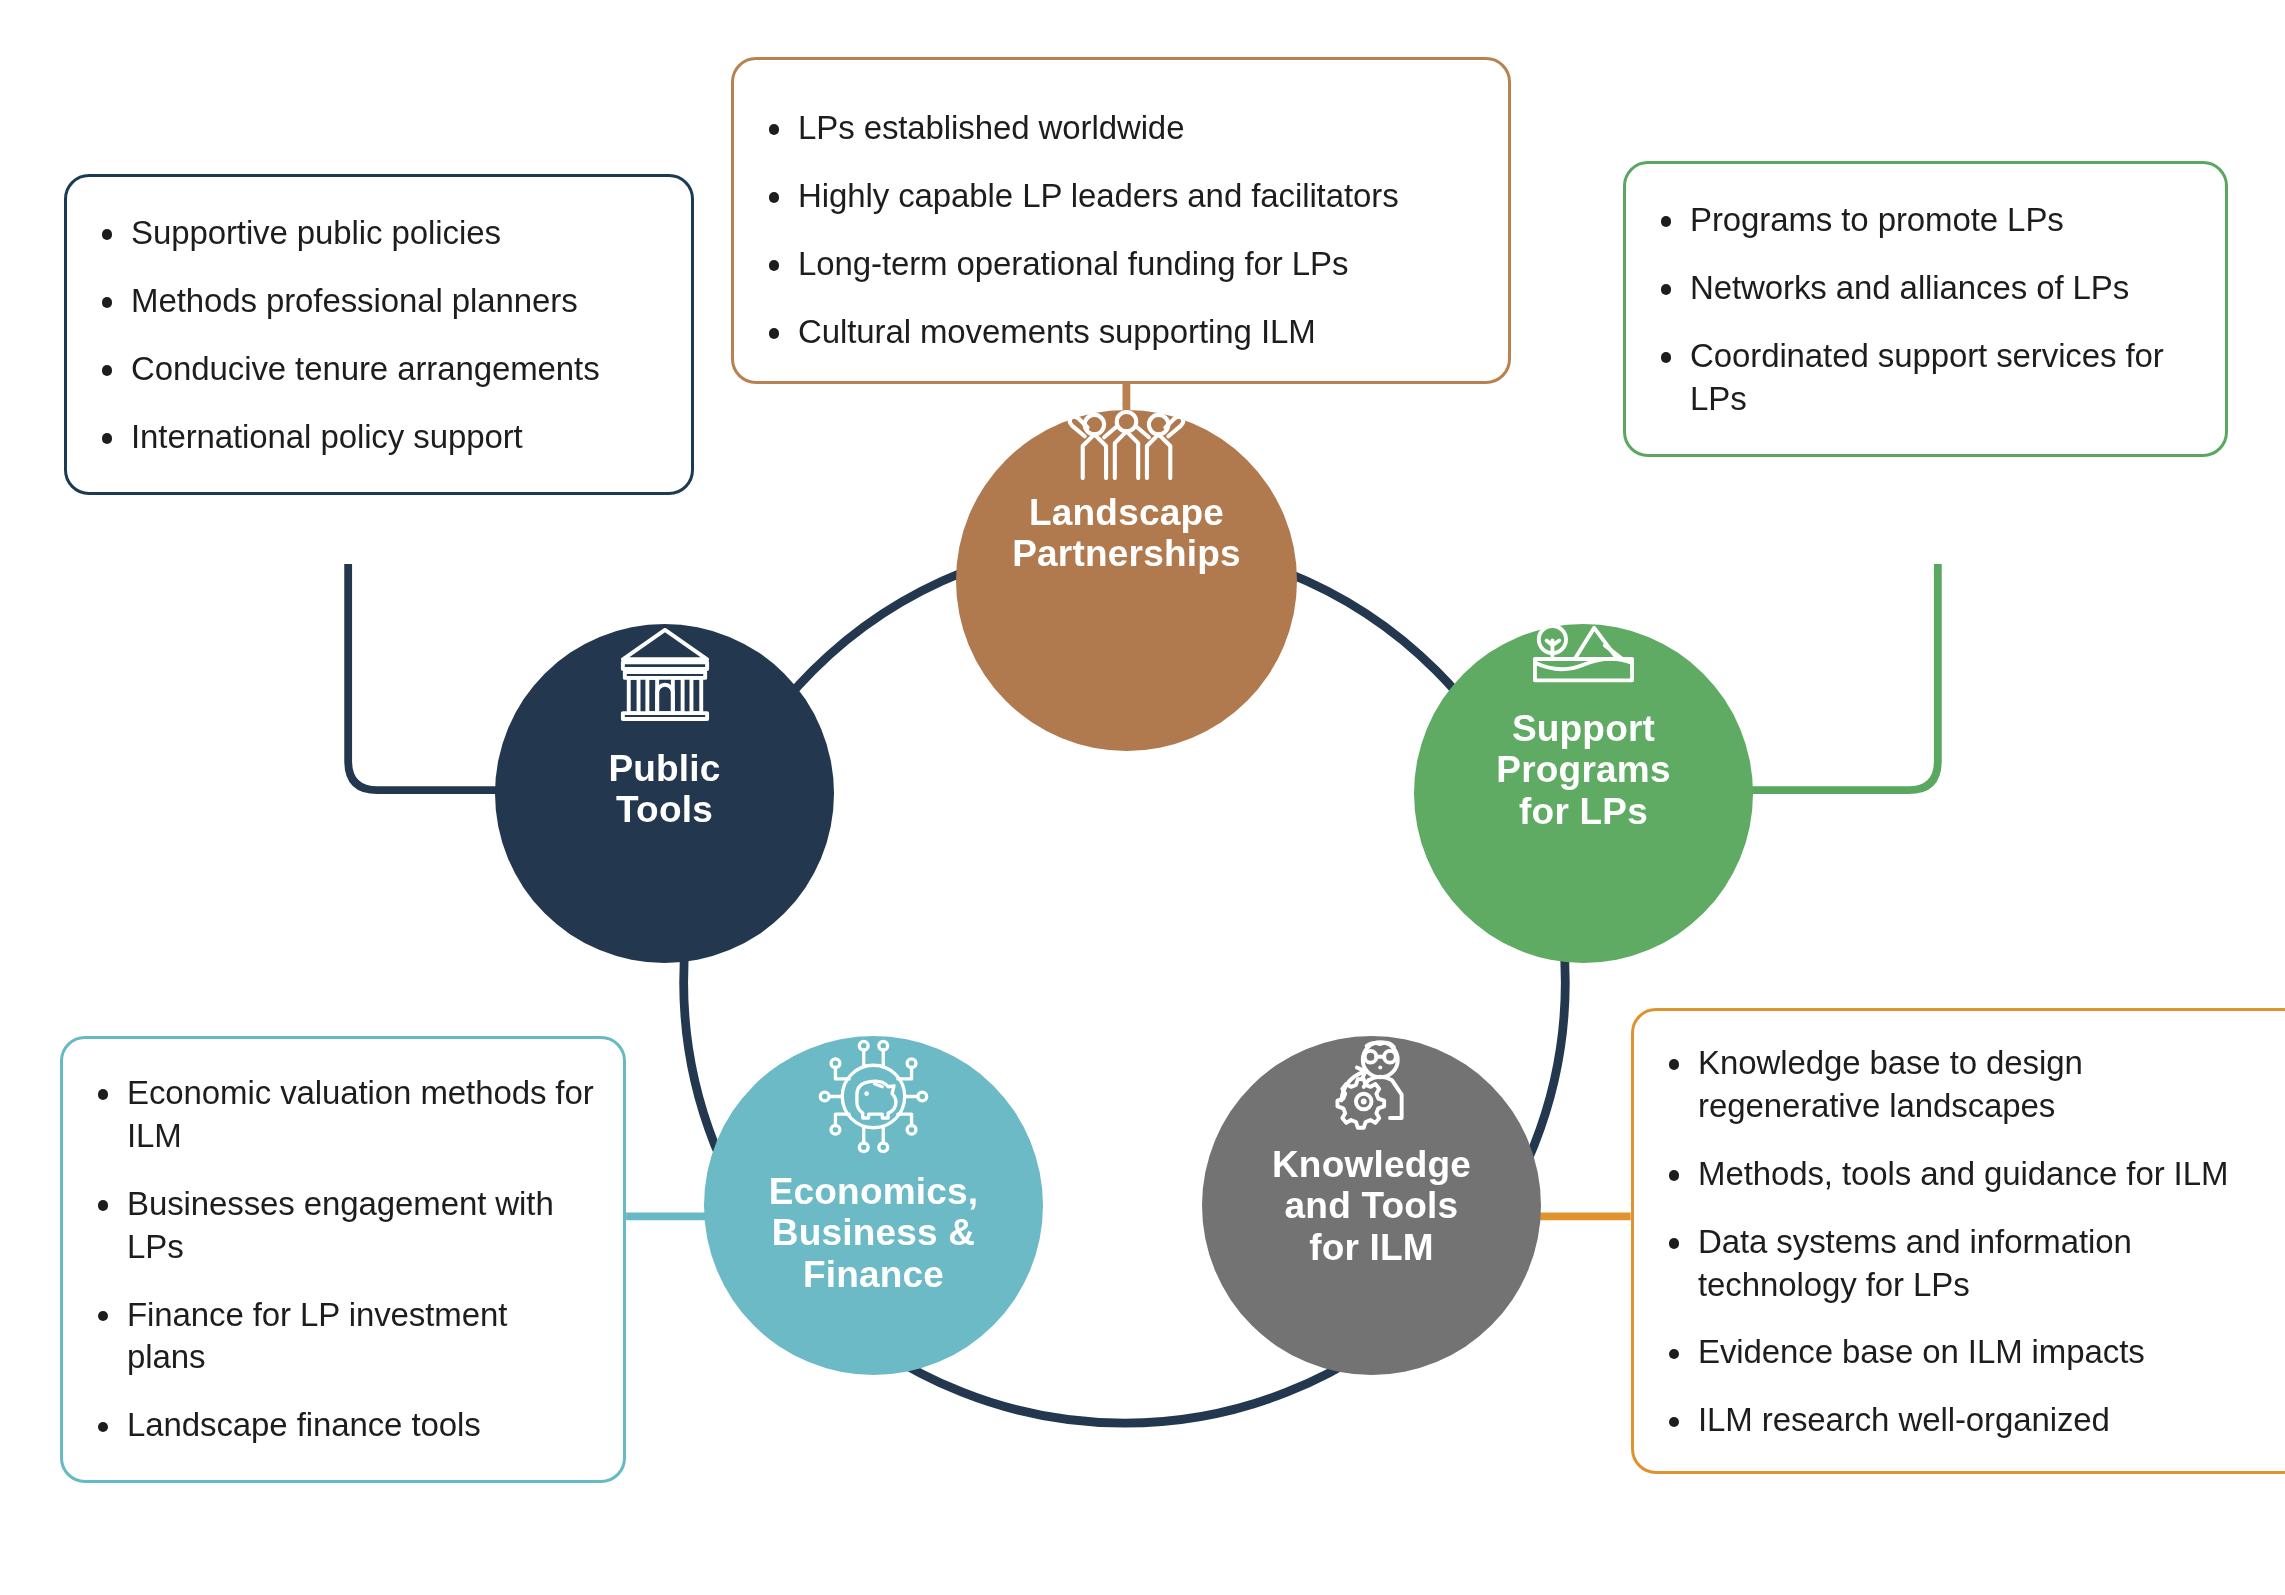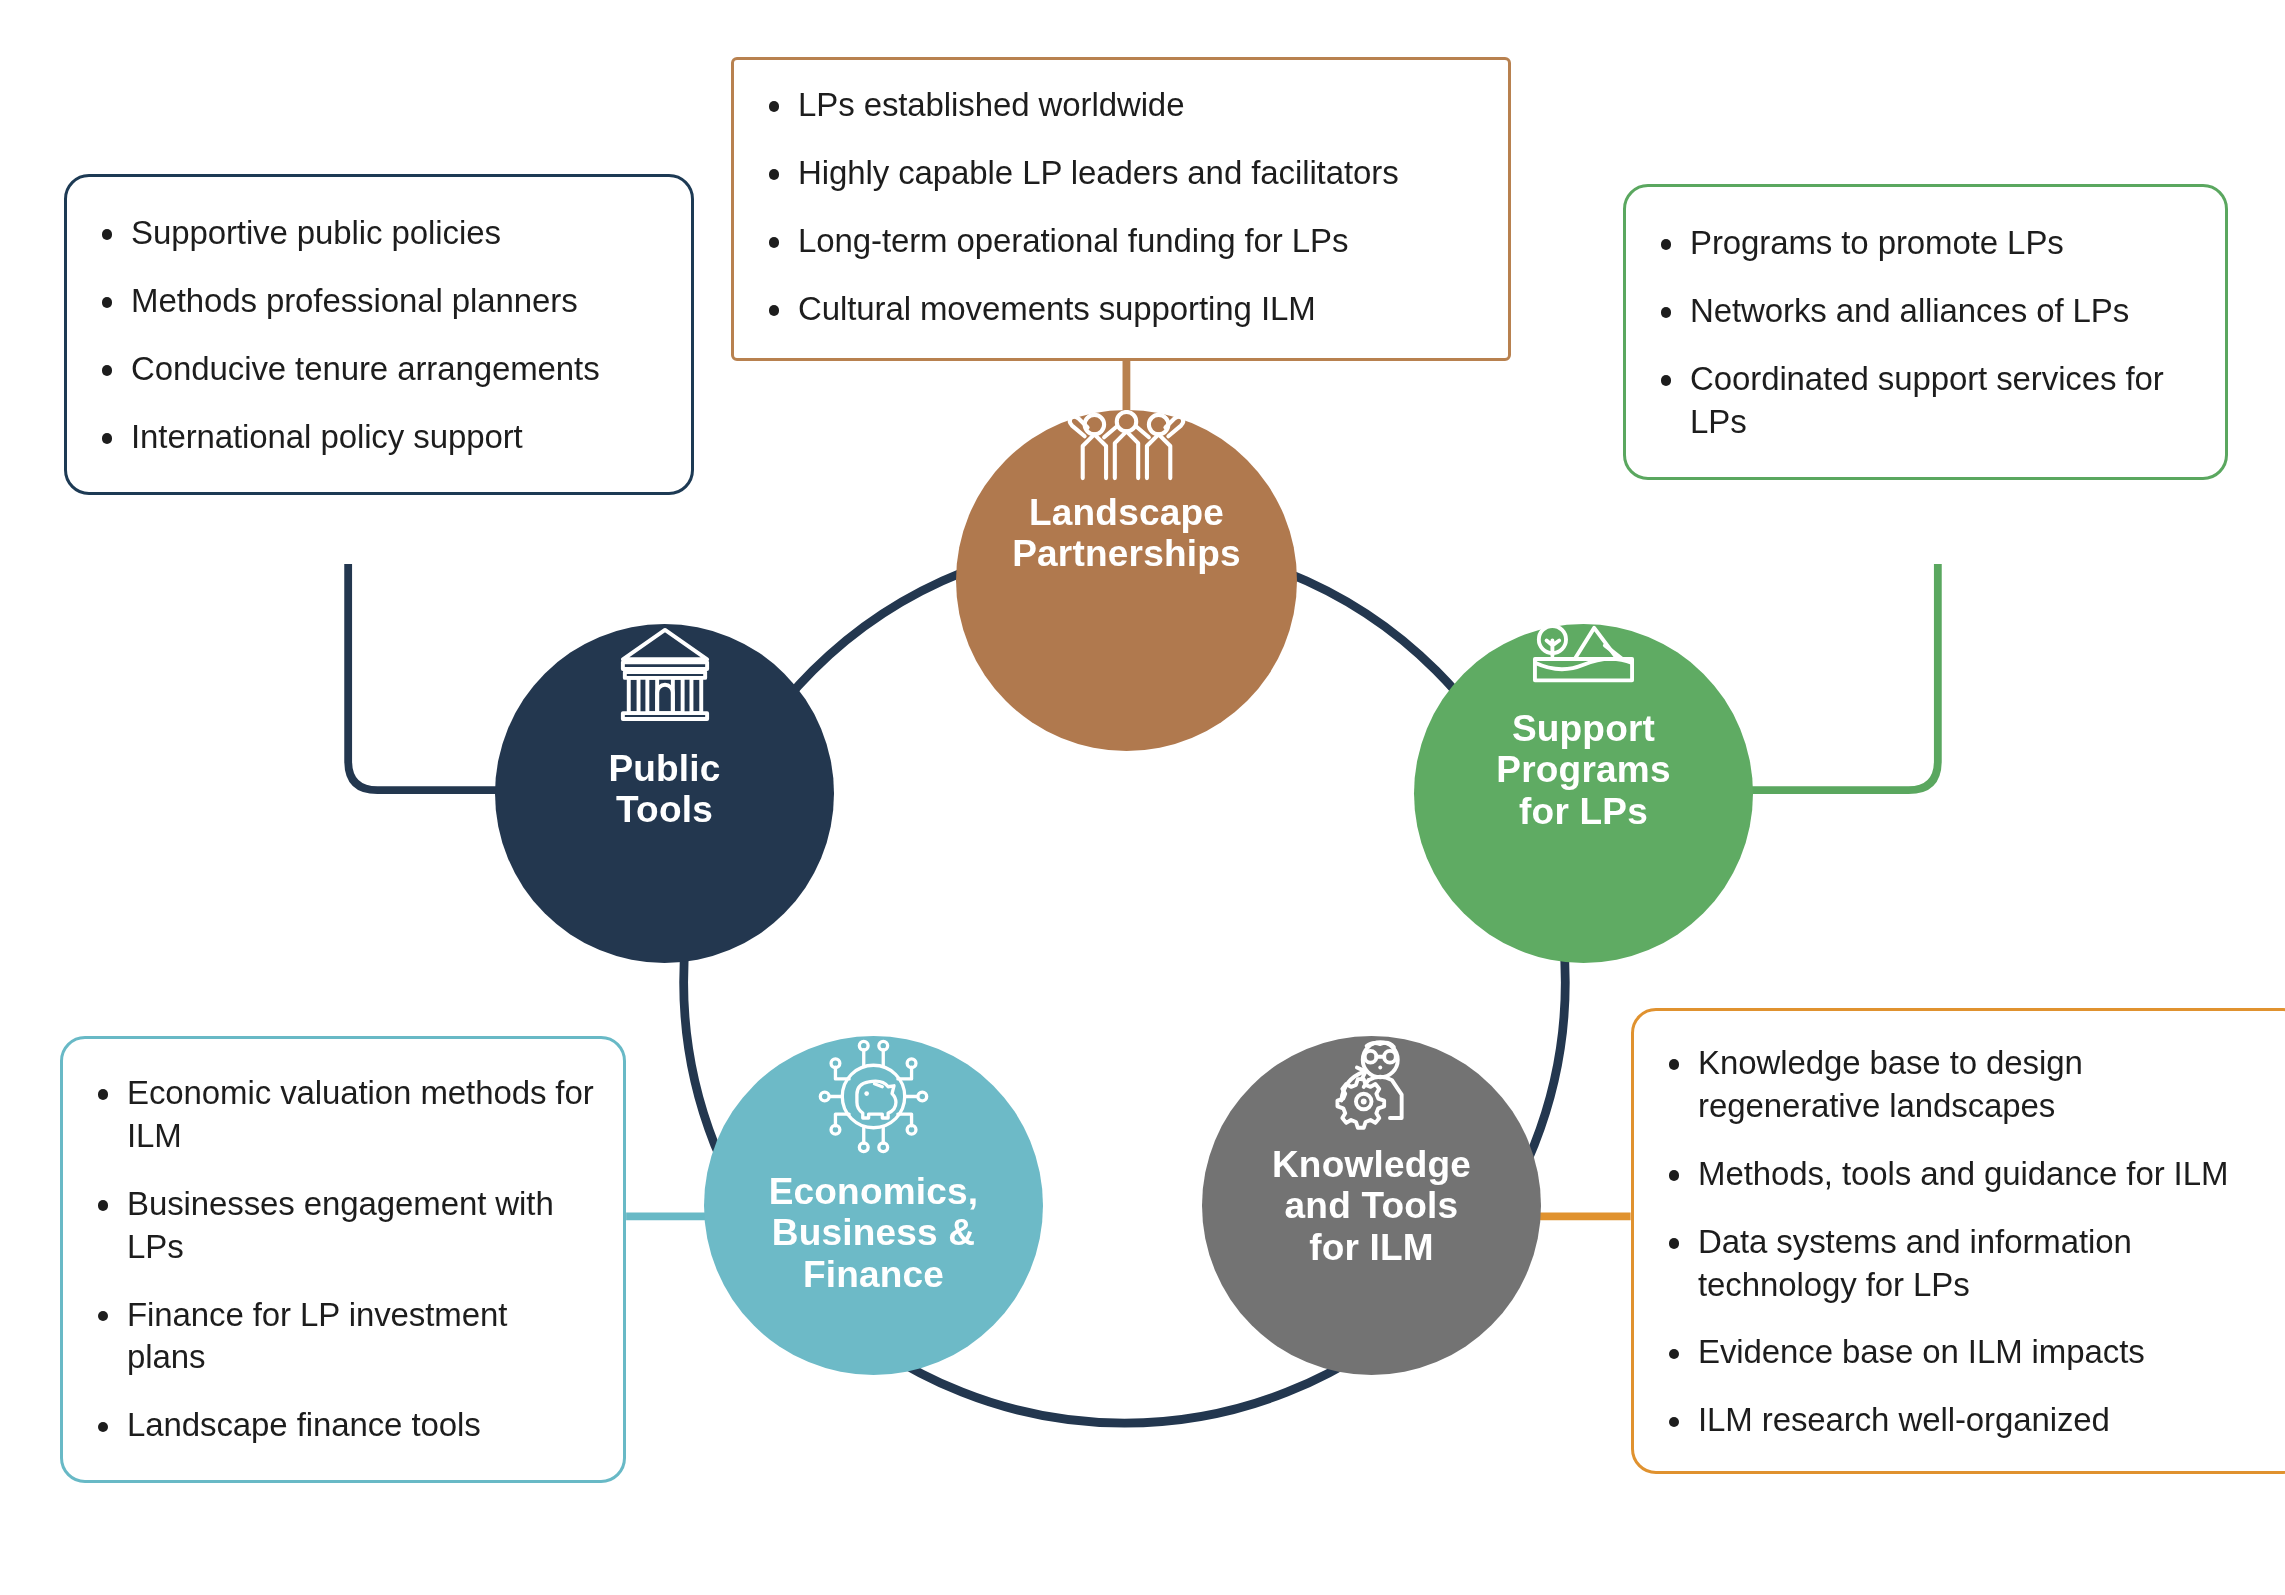--- a/index.html
+++ b/index.html
@@ -10,22 +10,22 @@
   #wires{position:absolute;left:0;top:0;width:2286px;height:1596px;}
 
   
   .box{position:absolute;box-sizing:border-box;background:#ffffff;border-style:solid;border-width:3.9px;border-radius:25px;z-index:6;}
   .box ul{list-style:none;margin:0;padding:0;}
   .box li{position:relative;padding-left:37px;color:#1d1d1d;font-size:33px;line-height:1.30;margin-bottom:25px;letter-spacing:-0.1px;}
   .box li:last-child{margin-bottom:0;}
   .box li .bul{position:absolute;left:7.8px;top:0.52em;width:10.7px;height:10.7px;border-radius:50%;background:#1d1d1d;}
 
   #box-policy   {left:64px;  top:174px;  width:630px; padding:35px 12px 33px 27px; border-color:#1d3a54;}
-  #box-partner  {left:731px; top:57px;   width:780px; padding:24px 27px 27px 27px; border-color:#b8814f;border-radius:6px;}
-  #box-support  {left:1623px;top:184px;  width:605px; padding:35px 29px 33px 27px; border-color:#5aa75f;}
+  #box-partner  {left:731px; top:57px;   width:780px; padding:47px 27px 27px 27px; border-color:#b8814f;}
+  #box-support  {left:1623px;top:161px;  width:605px; padding:35px 29px 33px 27px; border-color:#5aa75f;}
   #box-econ     {left:60px;  top:1036px; width:566px; padding:33px 29px 33px 27px; border-color:#68b9c6;}
   #box-knowledge{left:1631px;top:1008px; width:677px; padding:31px 41px 29px 27px; border-color:#e0922f;}
 
   
   .node{position:absolute;border-radius:50%;display:flex;flex-direction:column;align-items:center;justify-content:flex-start;
         color:#ffffff;text-align:center;z-index:8;}
   .node .ttl{font-weight:bold;letter-spacing:0.2px;}
   .node .ic{display:block;}
 
   #node-partnerships{left:956px;  top:410px;  width:341px; height:341px; background:#b0794e;}

